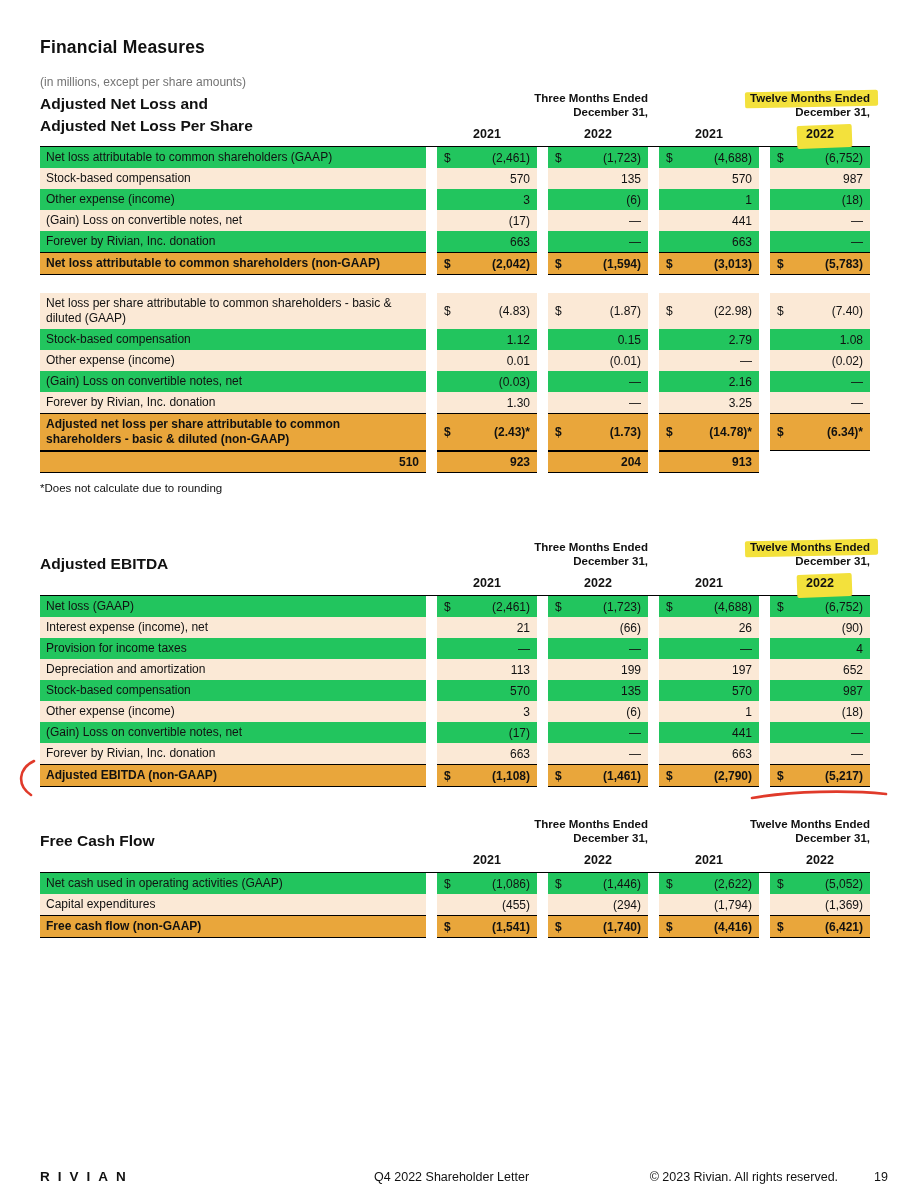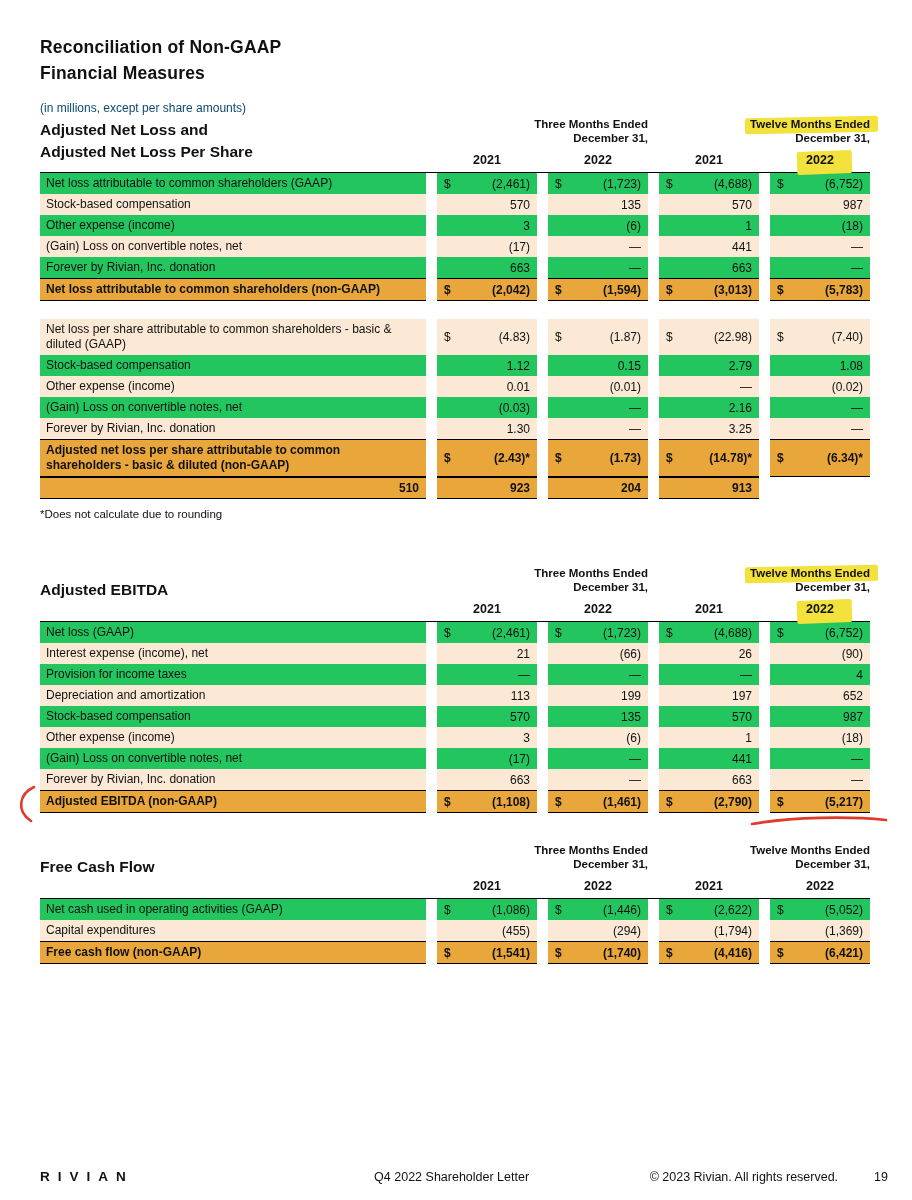--- a/index.html
+++ b/index.html
@@ -6,21 +6,21 @@
   html, body { background: #ffffff; }
   body { font-family: "Liberation Sans", sans-serif; color: #111; }
   .page {
     position: relative;
     width: 912px; height: 1200px;
     background: #fff;
     padding: 34px 42px 0 40px;
     overflow: hidden;
   }
   .page-title { font-size: 17.5px; font-weight: bold; line-height: 26px; letter-spacing: .2px; }
-  .subtitle { font-size: 12px; margin-top: 15px; color: #0c4a6e; }
+  .subtitle { font-size: 12px; margin-top: 15px; color: #737373; }
 
   .fin-table { }
   .fin-table.t1 { margin-top: 44px; }
   .fin-table.t2 { margin-top: 28px; }
 
   .t-head {
     display: grid;
     grid-template-columns: 386px repeat(4, 100px);
     grid-template-rows: auto auto;
     column-gap: 11px;
@@ -84,21 +84,20 @@
   }
   .logo { font-size: 13.5px; font-weight: bold; letter-spacing: 8px; }
   .footer-center { position: absolute; left: 50%; transform: translateX(-58%); }
   .footer-right { margin-left: auto; display: flex; align-items: center; gap: 36px; justify-content: flex-end; }
 </style>
 </head>
 <body>
 
 <div class="page">
   <div class="page-title">
-    <div>Reconciliation of Non-GAAP</div>
     <div>Financial Measures</div>
   </div>
   <div class="subtitle">(in millions, except per share amounts)</div>
 
   <div id="tables-root">
       <div class="fin-table t0">
         <div class="t-head">
           <div class="t-title">
             <div>Adjusted Net Loss and</div>
             <div>Adjusted Net Loss Per Share</div>

